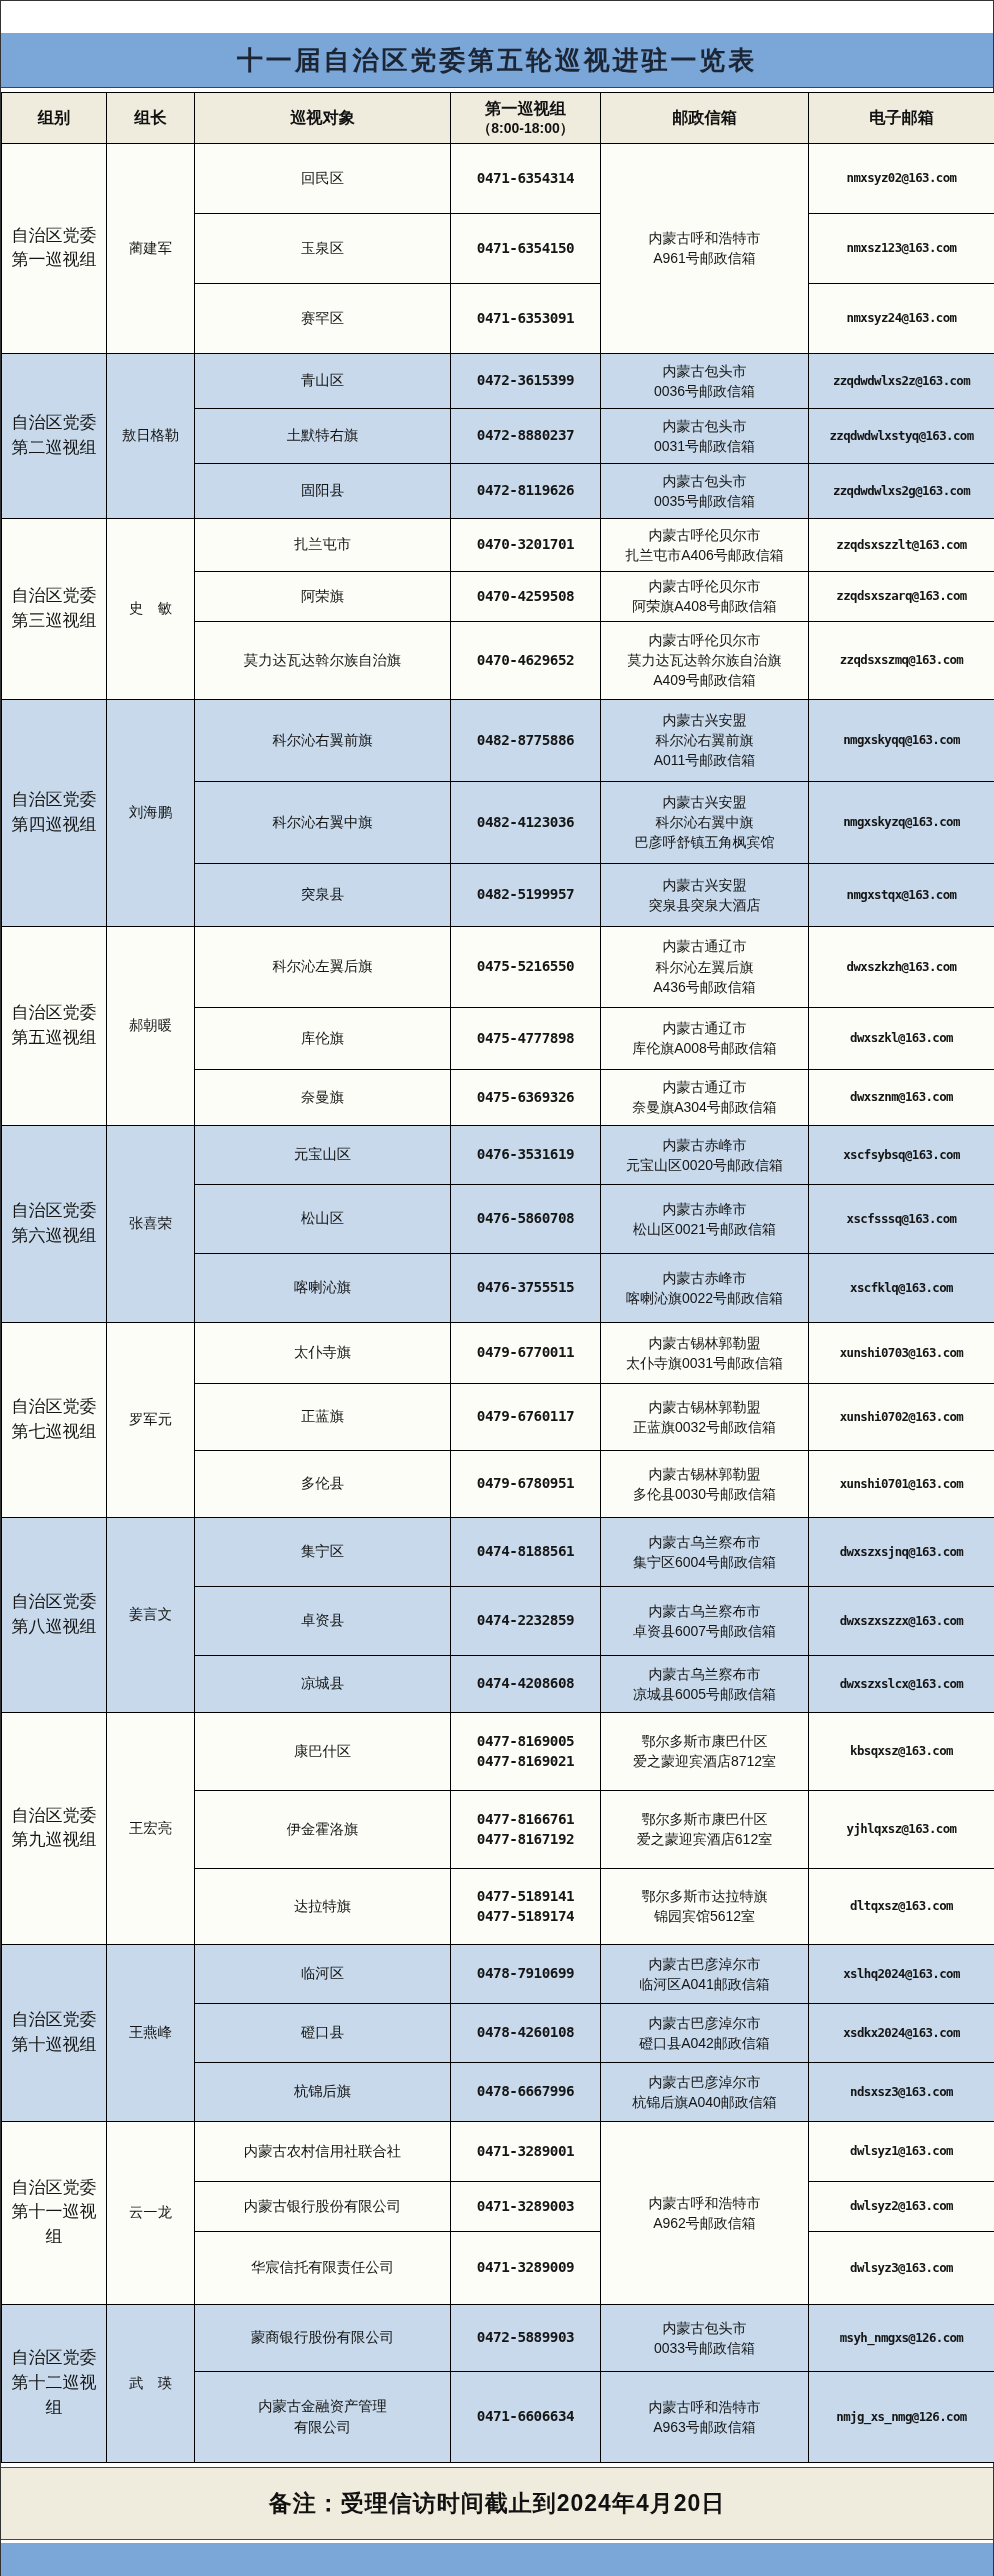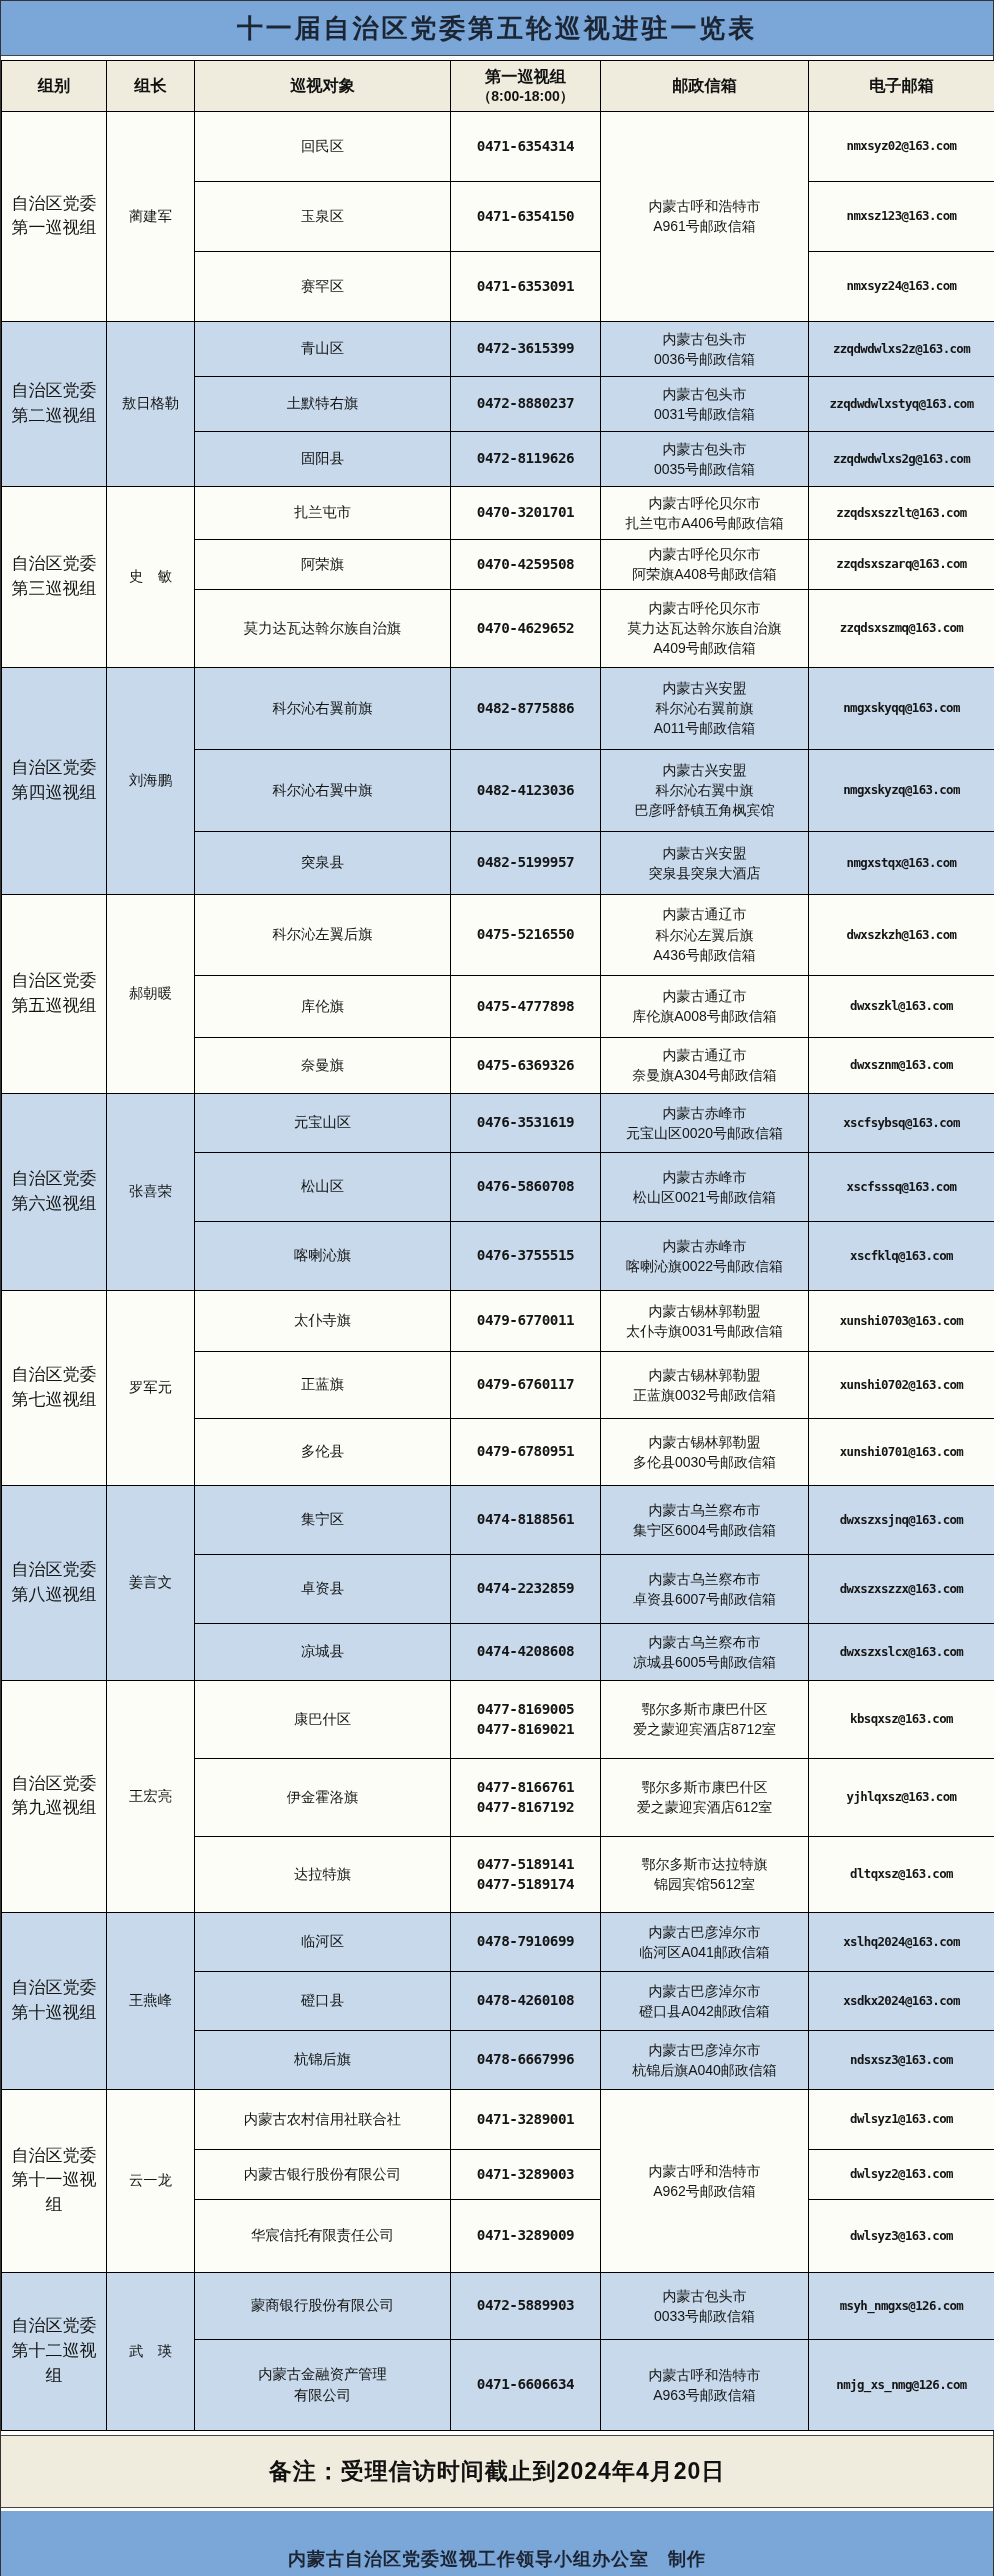--- a/index.html
+++ b/index.html
@@ -1,19 +1,19 @@
 <!DOCTYPE html>
 <html><head>
 <meta charset="utf-8">
 <style>
   html,body { margin:0; padding:0; background:#ffffff; }
   body { width:994px; font-family:"Liberation Sans","DejaVu Sans",sans-serif; color:#151515; }
   .sheet { width:994px; border:1px solid #333; box-sizing:border-box; background:#fff; }
 
-  .title-bar { height:54px; background:#7aa6d8; display:flex; align-items:center; justify-content:center; border-bottom:1px solid #444; }
+  .title-bar { height:54px; background:#7aa6d8; display:flex; align-items:center; justify-content:center; border-bottom:1px solid #444;margin-top:32px; }
   .title-bar h1 { margin:0; font-size:26px; font-weight:bold; letter-spacing:2.9px; color:#1c2534; }
 
   .gap { height:3.8px; background:#ffffff; }
 
   table { border-collapse:collapse; table-layout:fixed; width:994px; }
   th, td { border:1px solid #000; text-align:center; vertical-align:middle; padding:1.9px 2.9px; box-sizing:border-box; }
   th { background:#efecdd; font-size:16.2px; font-weight:bold; color:#111; }
   th .phone-sub { display:block; font-size:14px; font-weight:bold; }
   td { white-space:pre-line; font-size:14.3px; line-height:1.45; }
 

